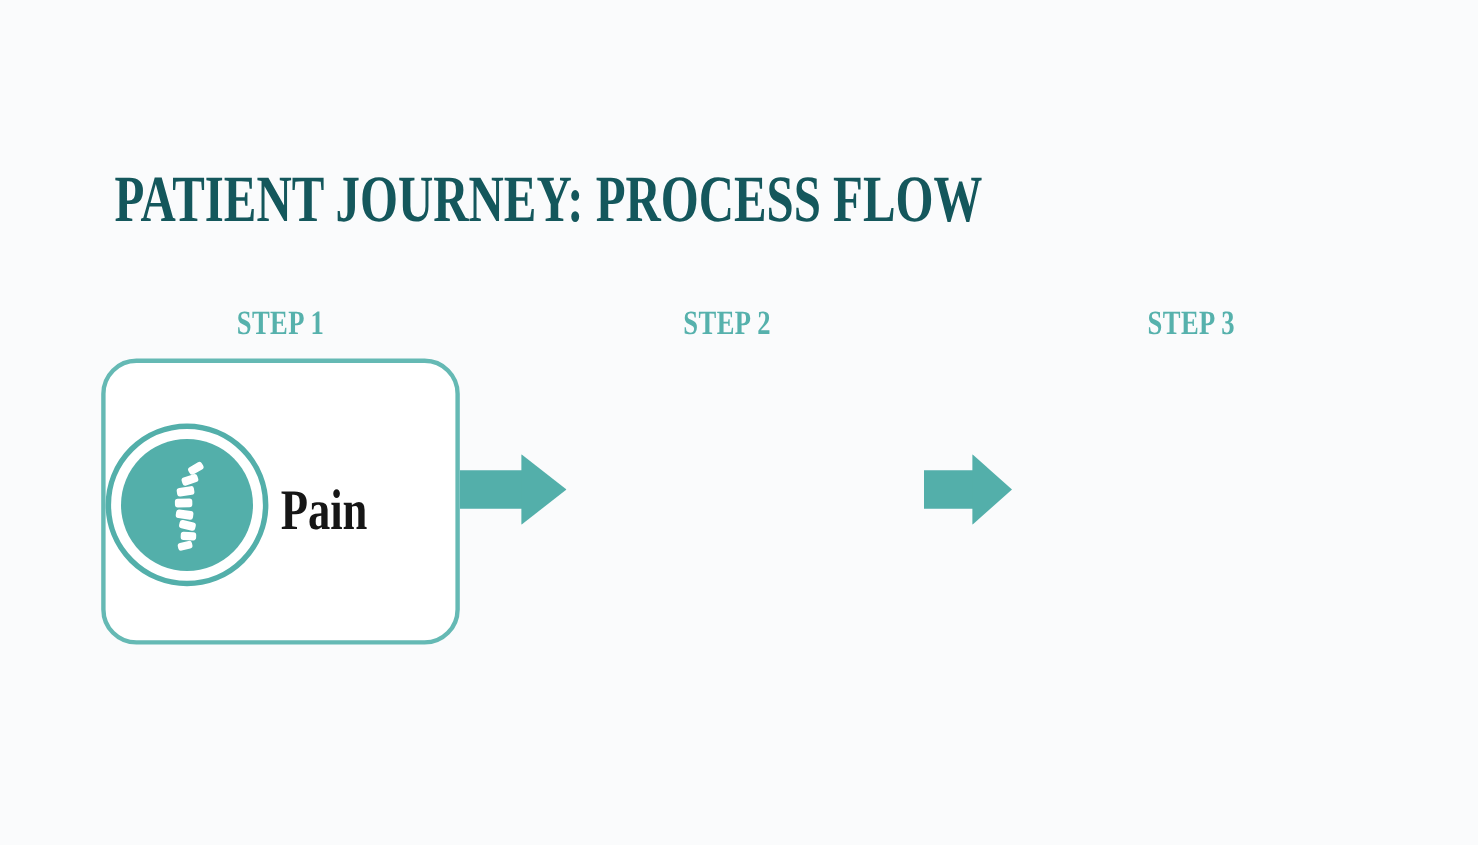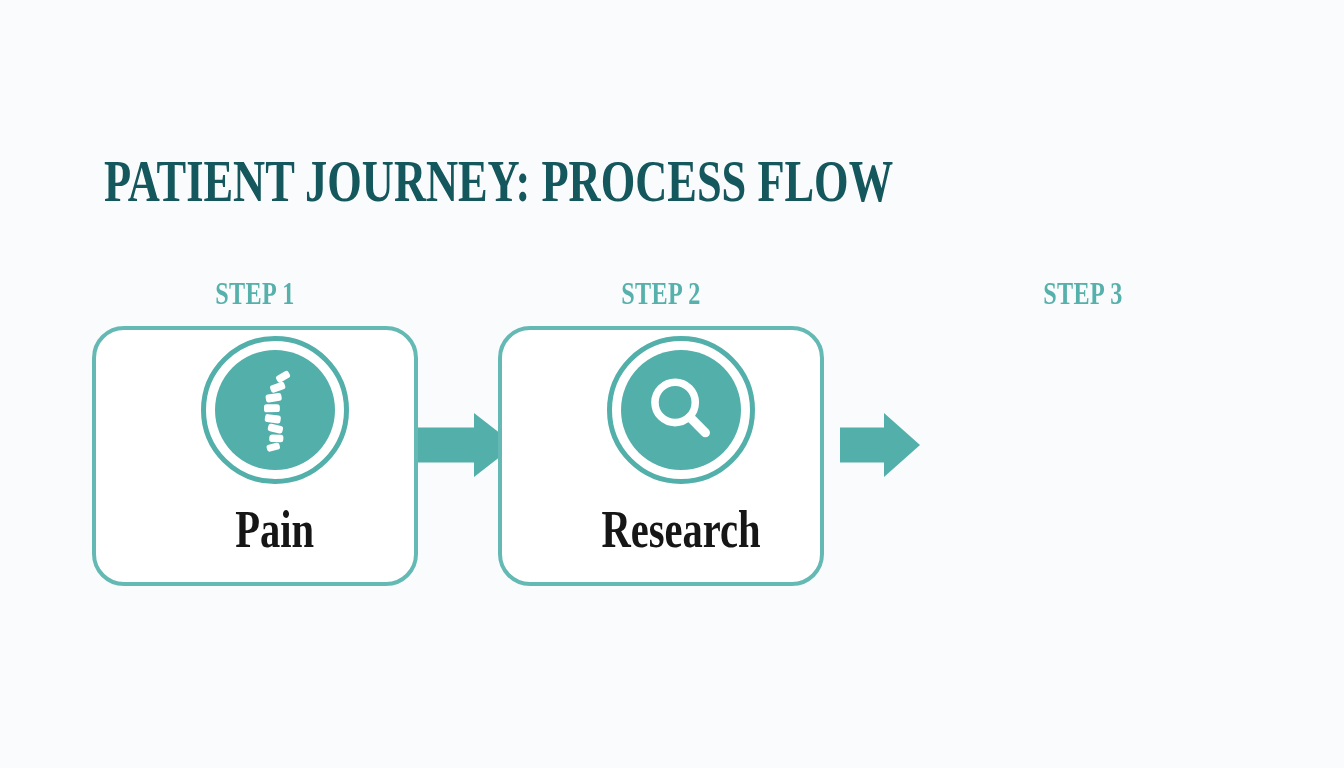--- a/index.html
+++ b/index.html
@@ -51,23 +51,22 @@
     transform:scaleX(0.78);
     white-space:nowrap;
   }
   .card{
     margin-top:16px;
     width:326px;height:260px;
     background:var(--box_bg);
     border:4px solid var(--teal_border);
     border-radius:32px;
     display:flex;
-    flex-direction:column;
+    flex-direction:row;
     align-items:center;
-    padding-left:40px;
   }
   .ring{
     margin-top:6px;
     width:148px;height:148px;
     border:5px solid var(--teal_fill);
     border-radius:50%;
     background:#fff;
     display:flex;align-items:center;justify-content:center;
   }
   .disc{
@@ -131,35 +130,20 @@
     <svg viewBox="0 0 97 64" preserveAspectRatio="none">
       <g fill="currentColor">
         <rect x="0" y="14.5" width="58" height="35"></rect>
         <polygon points="56,0 97,32 56,64"></polygon>
       </g>
     </svg>
   </div>
 
   <div class="step step-2">
     <div class="step-label">STEP 2</div>
-    <div class="card">
-      <div class="ring">
-        <div class="disc">
-          <span>
-            <svg width="84" height="84" viewBox="0 0 100 100">
-              <g stroke="#fff" fill="none">
-                <circle cx="43" cy="41" r="24" stroke-width="9"></circle>
-                <line x1="61" y1="59" x2="79" y2="77" stroke-width="11" stroke-linecap="round"></line>
-              </g>
-            </svg>
-          </span>
-        </div>
-      </div>
-      <div class="box-label">Research</div>
-    </div>
   </div>
 
   <div class="arrow arrow-2">
     <svg viewBox="0 0 80 64" preserveAspectRatio="none">
       <g fill="currentColor">
         <rect x="0" y="14.5" width="47" height="35"></rect>
         <polygon points="44,0 80,32 44,64"></polygon>
       </g>
     </svg>
   </div>

